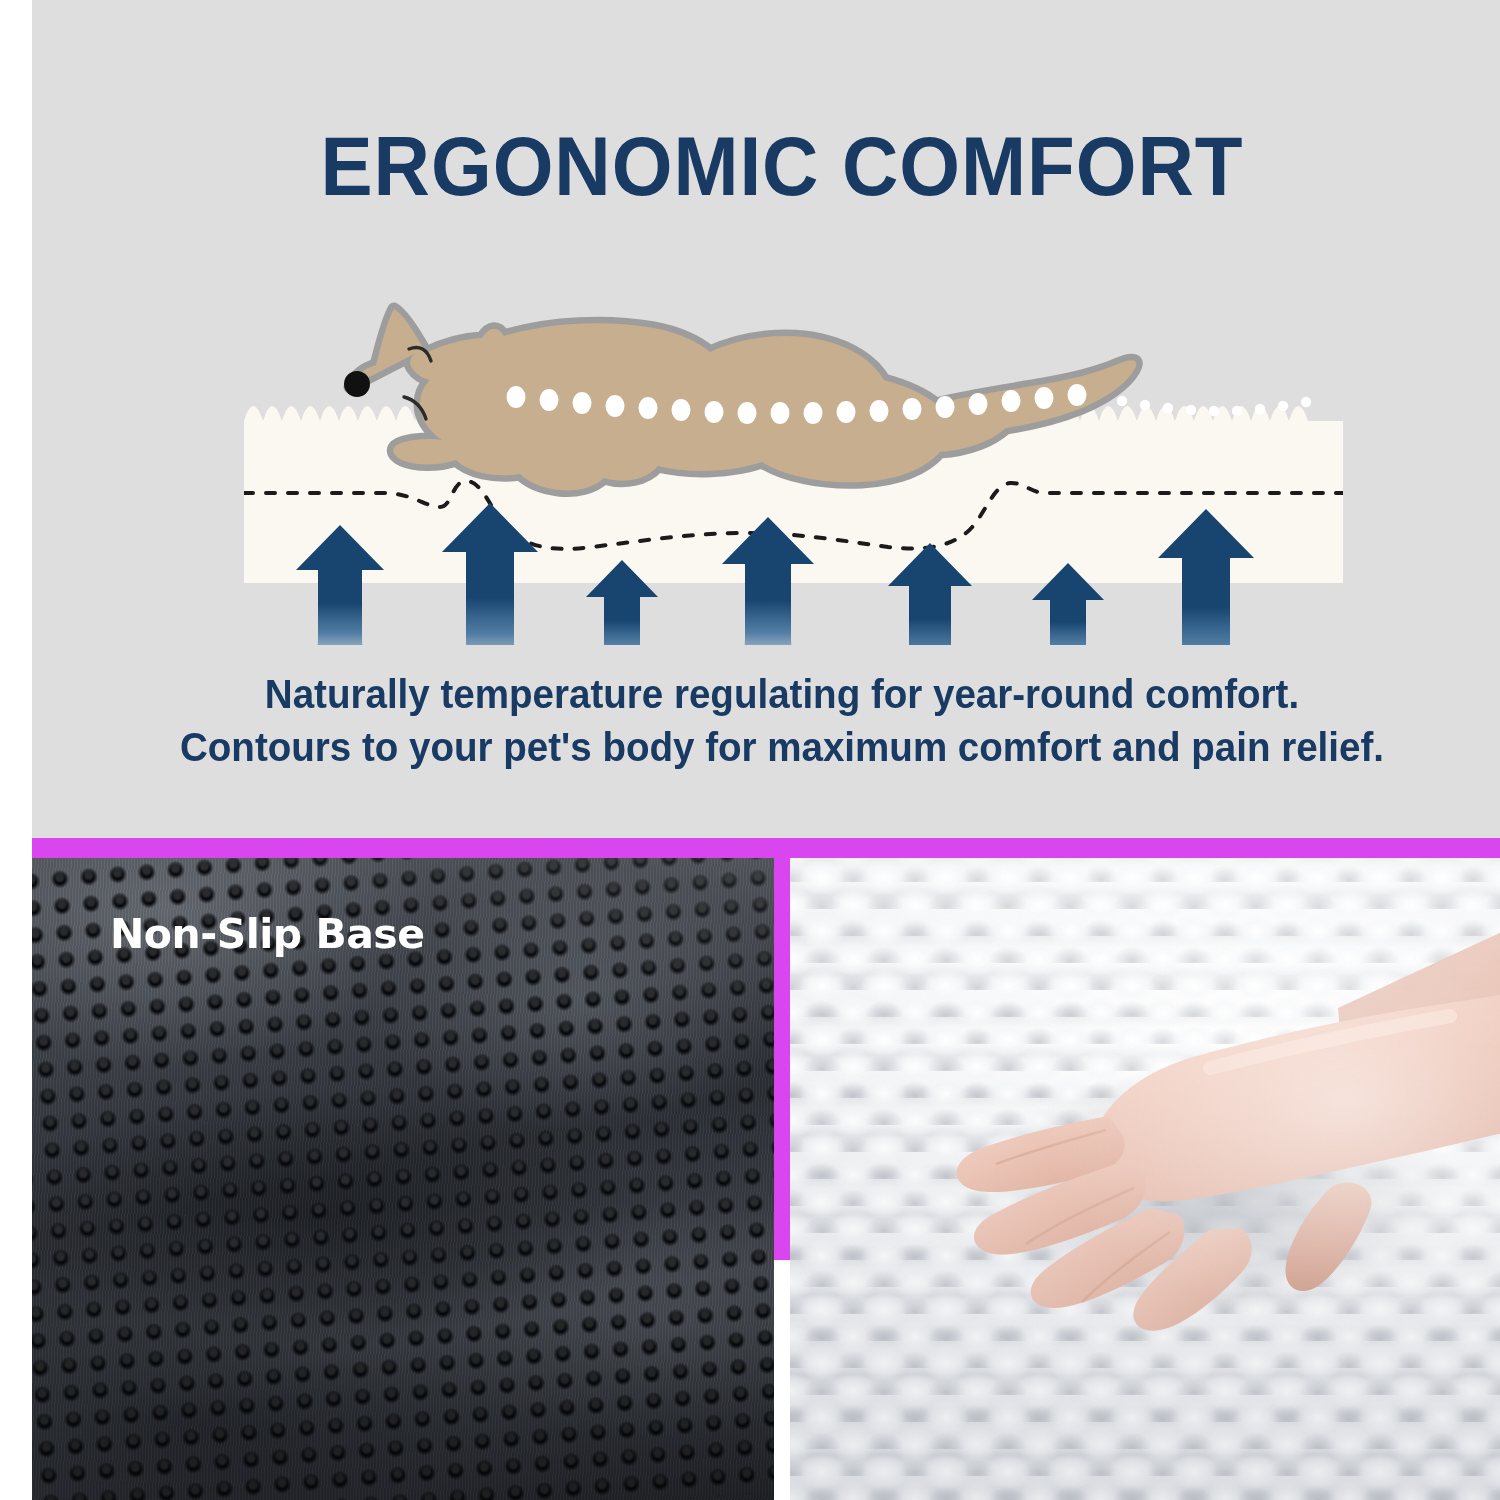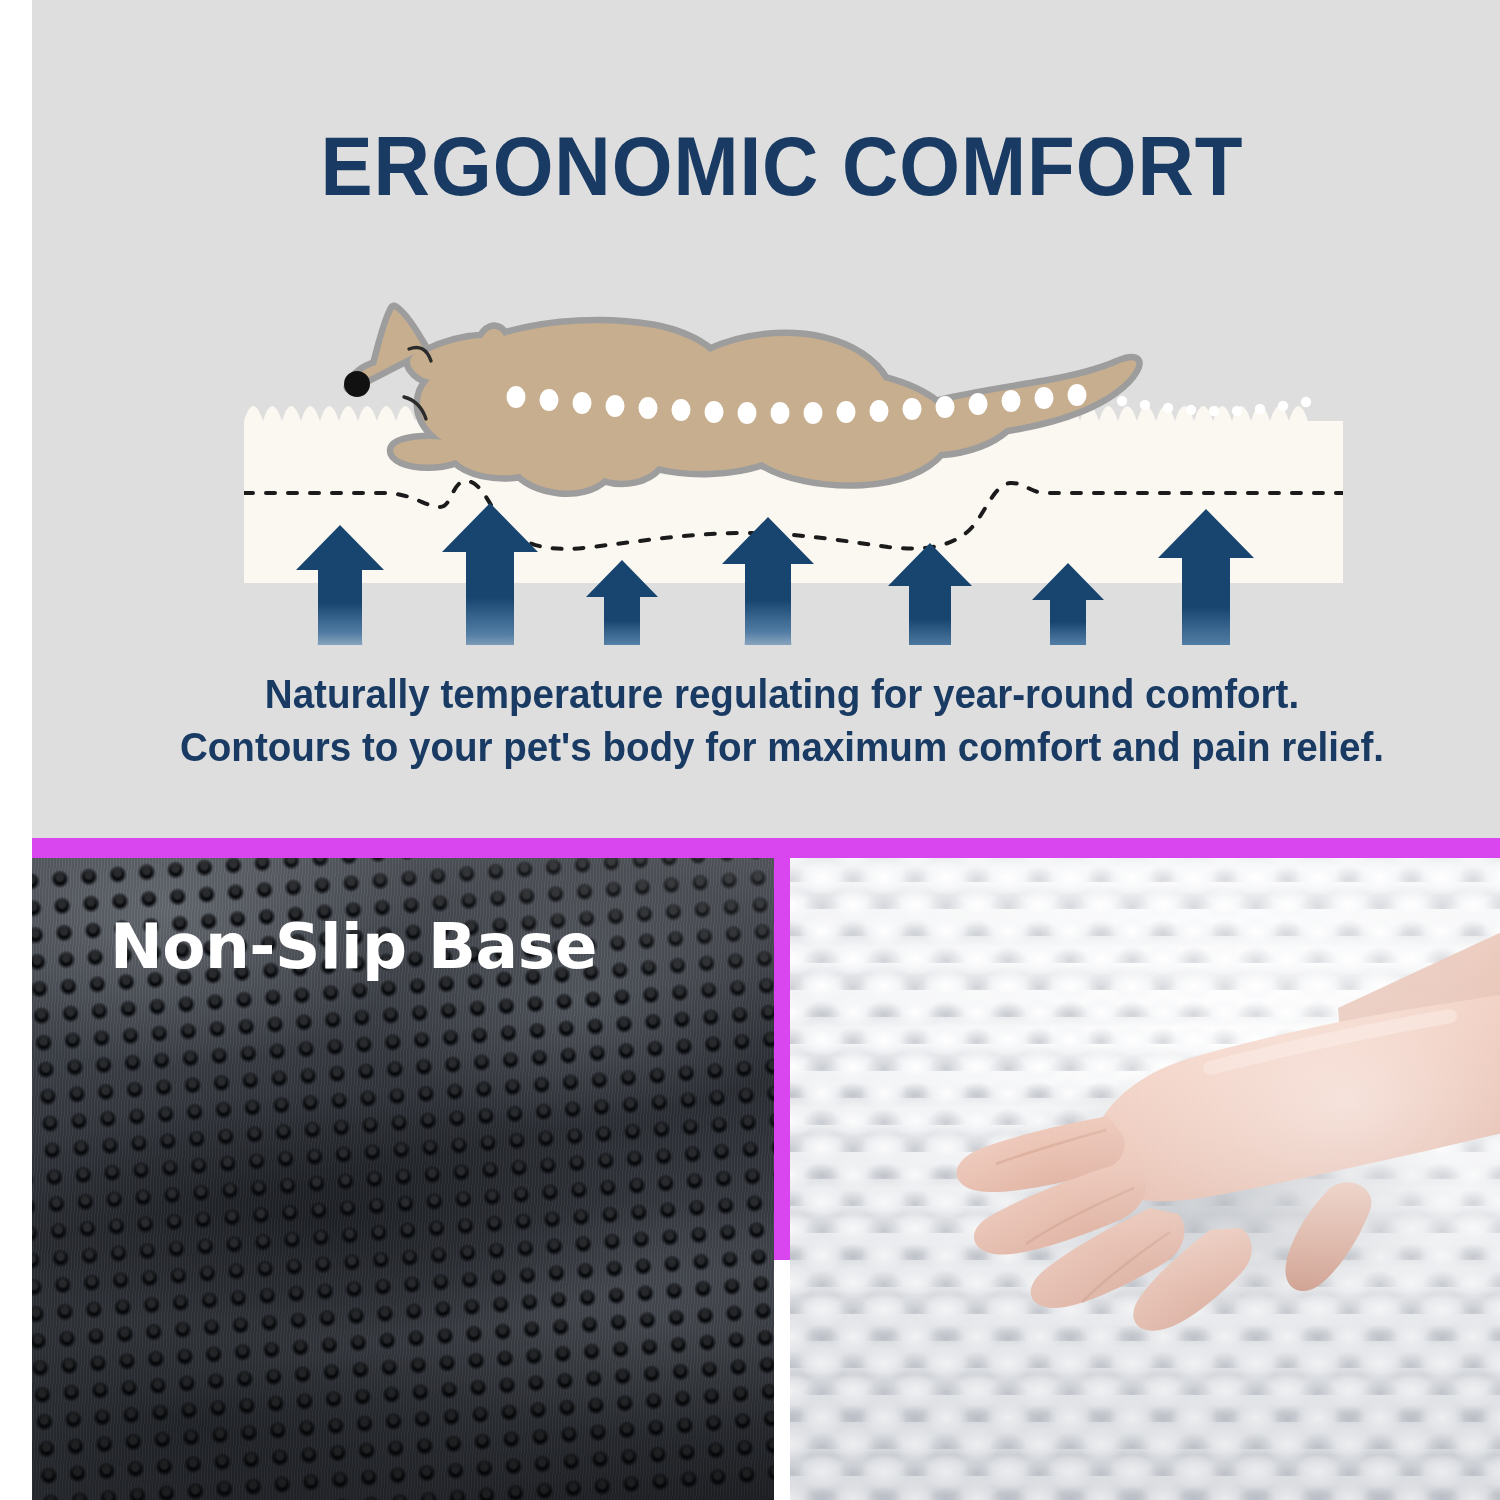--- a/index.html
+++ b/index.html
@@ -71,21 +71,21 @@
     overflow: hidden;
   }
   #panel-left  { left: 0px;   width: 742px; }
   #panel-right { left: 758px; width: 742px; }
 
   .panel-label {
     position: absolute;
     top: 52px;
     font-family: "DejaVu Sans", sans-serif;
     font-weight: 700;
-    font-size: 63px;
+    font-size: 41px;
     letter-spacing: -0.5px;
     z-index: 9;
     white-space: nowrap;
   }
   #label-left  { left: 78px; color: #ffffff; }
   #label-right { left: 62px; color: #17356b; text-shadow: 0 1px 3px rgba(255,255,255,.45); }
 
   
   .fabric-base {
     position: absolute; inset: 0;

